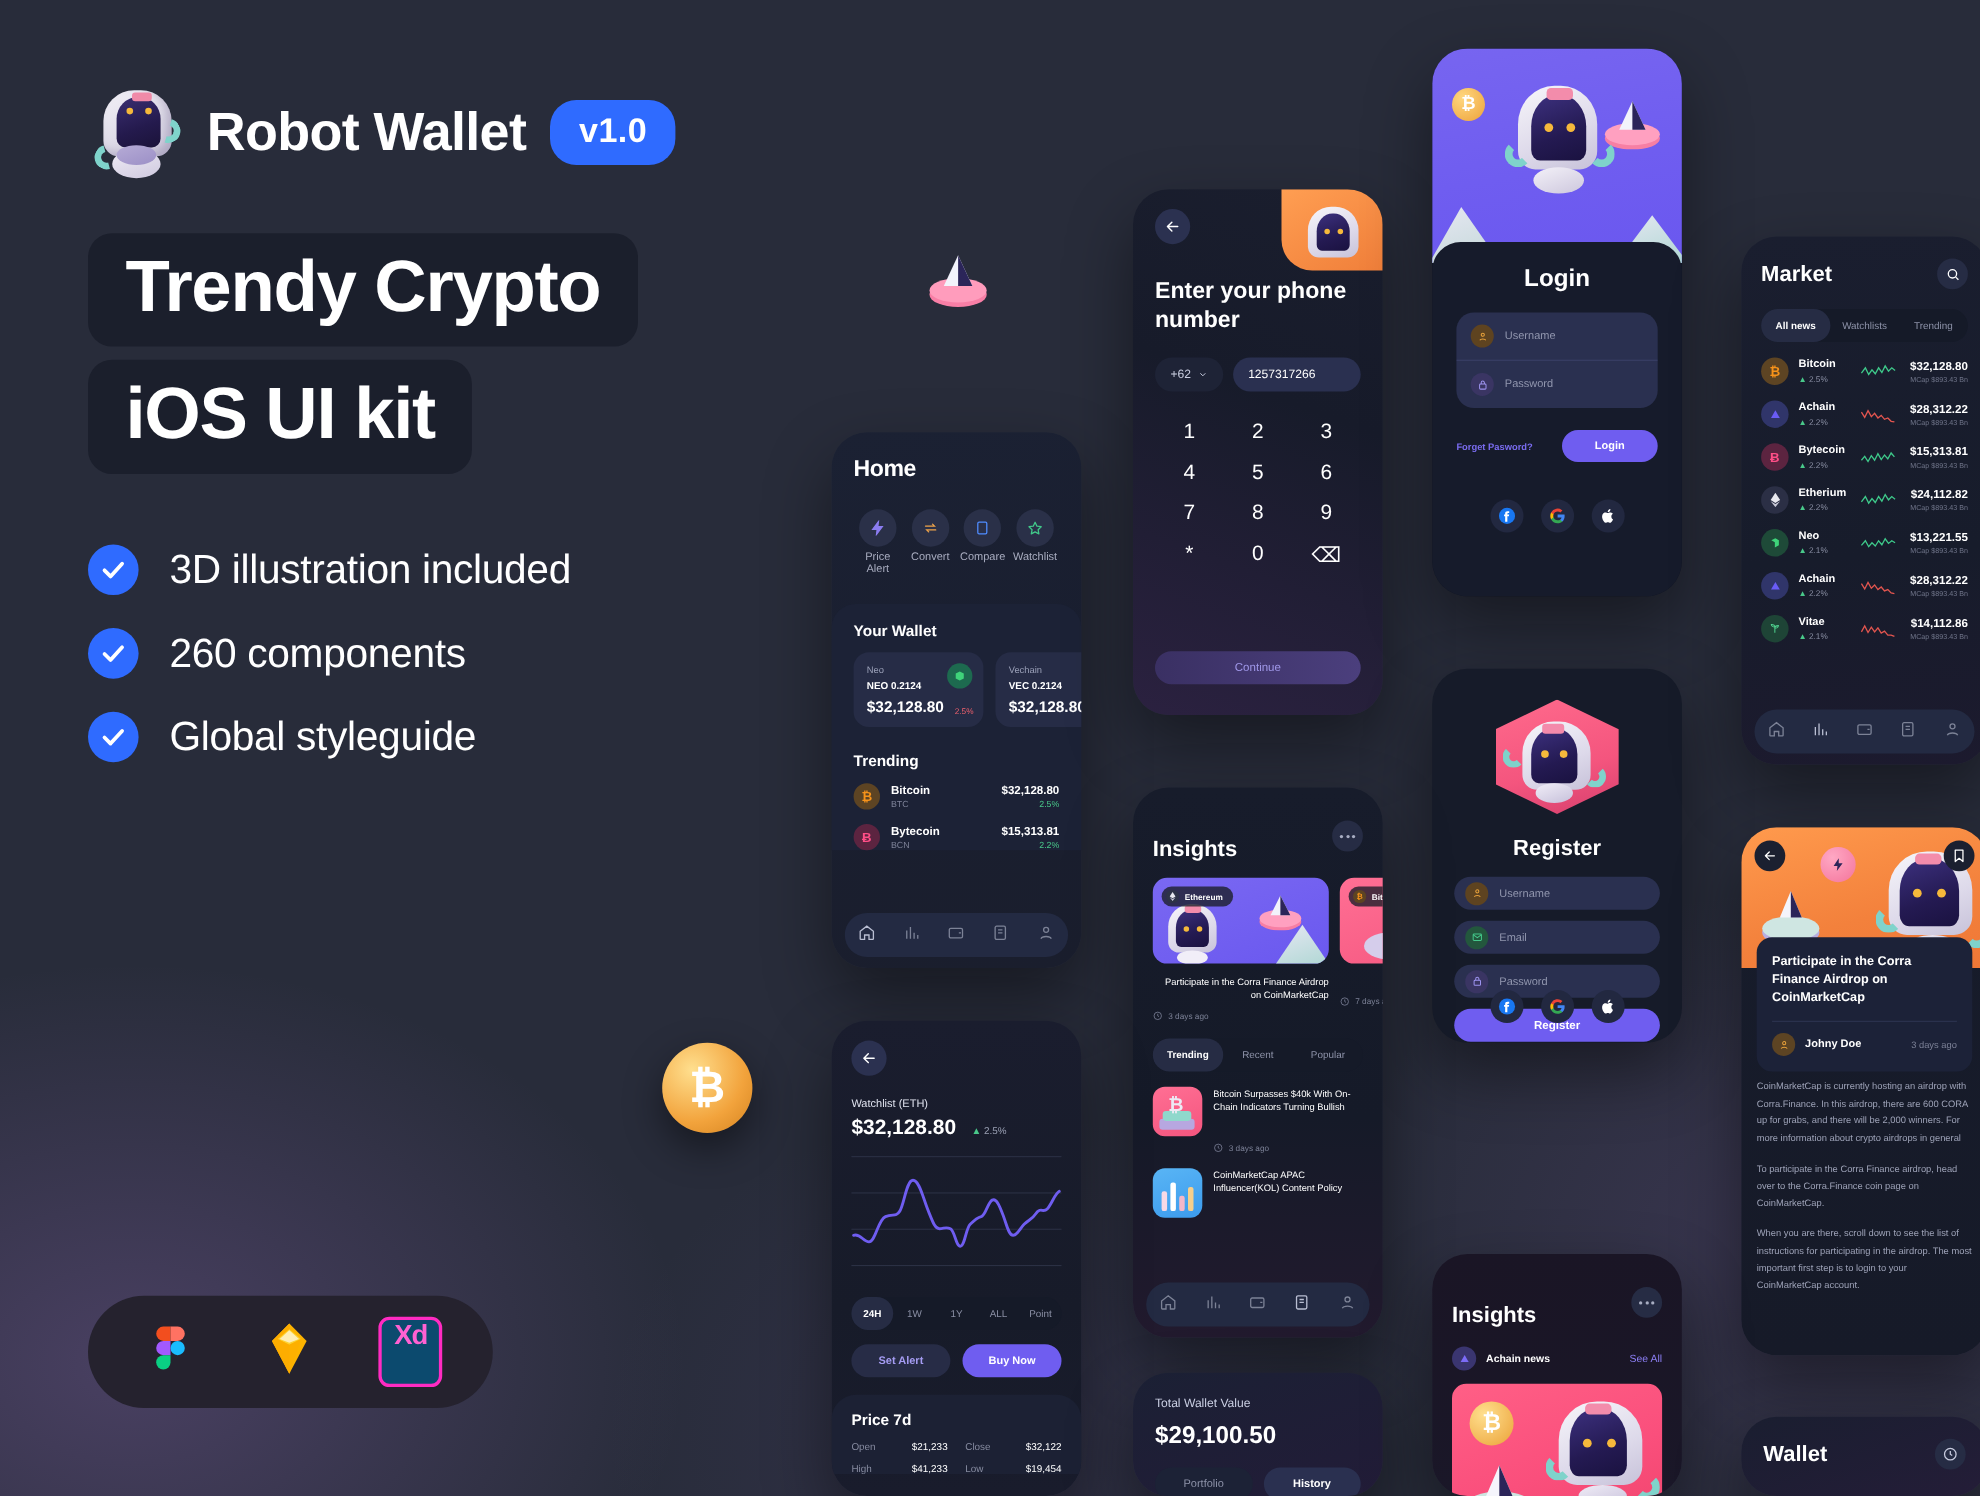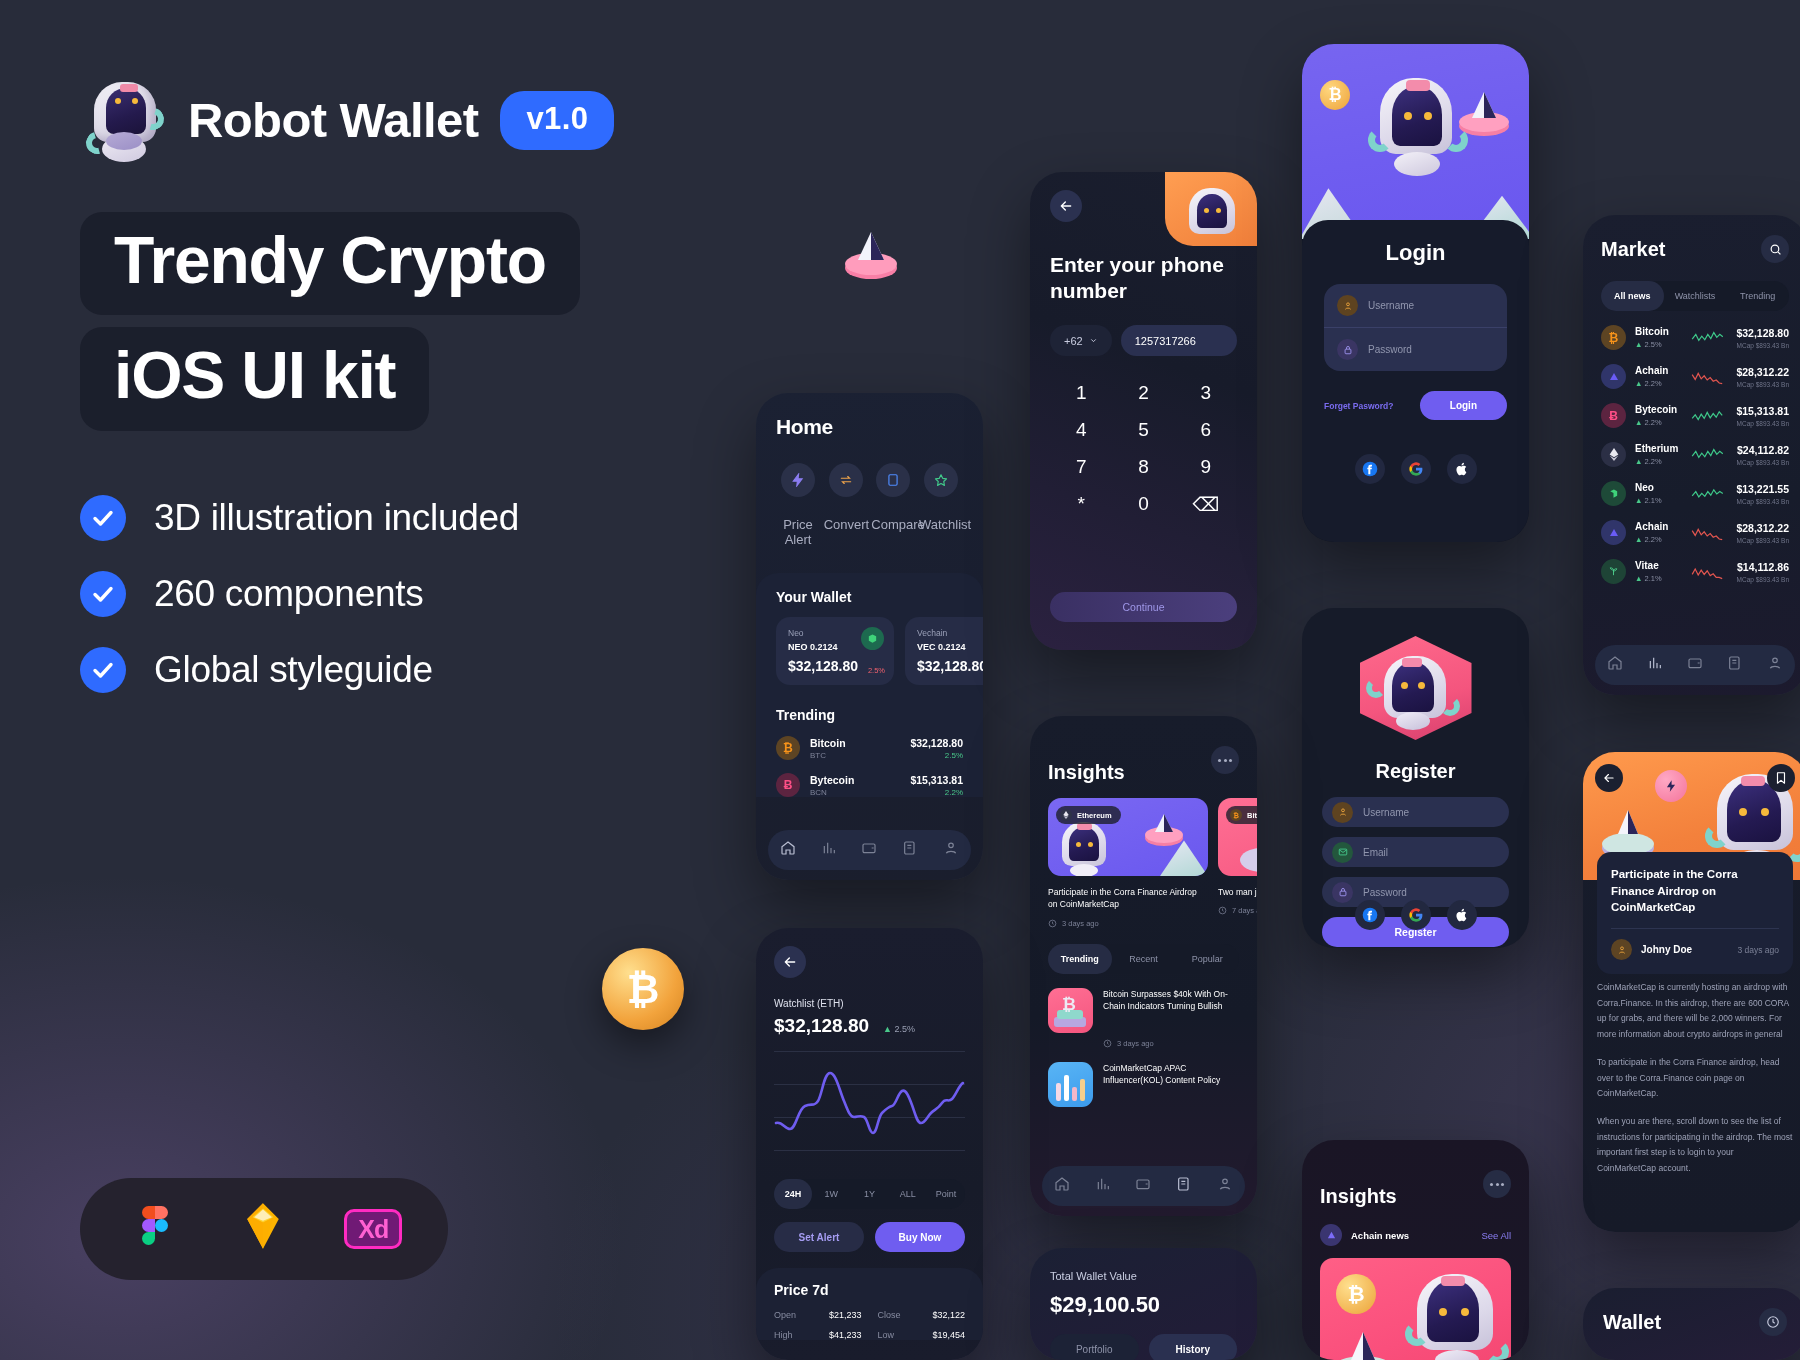--- a/index.html
+++ b/index.html
@@ -79,22 +79,22 @@
   
   .fg i { position:absolute; display:block; }
   .fg .a{left:16px;top:8px;width:13px;height:13px;border-radius:7px 0 0 7px;background:#f24e1e;}
   .fg .b{left:29px;top:8px;width:13px;height:13px;border-radius:0 7px 7px 0;background:#ff7262;}
   .fg .c{left:16px;top:21px;width:13px;height:13px;border-radius:7px 0 0 7px;background:#a259ff;}
   .fg .d{left:29px;top:21px;width:13px;height:13px;border-radius:50%;background:#1abcfe;}
   .fg .e{left:16px;top:34px;width:13px;height:13px;border-radius:7px 0 7px 7px;background:#0acf83;}
   
   .sk svg { width:56px; height:56px; }
   
-  .xd { border:3px solid #ff2bc2; border-radius:10px; background:#701a75;
-        display:flex; align-items:center; justify-content:center; width:58px; height:40px; }
+  .xd { border:3px solid #ff2bc2; border-radius:10px; background:#0c4a6e;
+        display:flex; justify-content:center; width:58px; height:64px; }
   .xd span { color:#ff61d2; font-size:25px; font-weight:700; letter-spacing:-1px; }
 
   
   .deco-cone { position:absolute; left:840px; top:228px; width:62px; height:52px; }
   .deco-btc { position:absolute; left:602px; top:948px; width:82px; height:82px; border-radius:50%;
     background:radial-gradient(circle at 33% 30%, #ffdf8e, #f2a33c 60%, #d4821f 100%);
     display:flex;align-items:center;justify-content:center; color:#fff; font-size:40px; font-weight:700;
     box-shadow:0 14px 36px rgba(0,0,0,.45); }
 
   
@@ -104,21 +104,21 @@
 
   
   #home { left:756px; top:393px; width:227px; height:487px;
     background:linear-gradient(170deg,#1b2133 0%,#1a1f30 45%,#1a1e2d 100%); }
   #home .pad { padding:22px 20px 0; }
   #home h2 { font-size:21px; }
   .quick { display:flex; justify-content:space-between; margin-top:24px; }
   .qi { width:44px; text-align:center; }
   .qcircle { width:34px; height:34px; border-radius:50%; margin:0 auto;
              background:#2a3048; display:flex; align-items:center; justify-content:center; }
-  .qlabel { font-size:13px; color:#a9adc0; margin-top:20px; }
+  .qlabel { font-size:10px; color:#a9adc0; margin-top:4px; }
   .wallet-sec { margin-top:26px; background:#1c2236; border-radius:22px 22px 0 0; padding:16px 20px 0; }
   .wallet-sec h3 { color:#fff; font-size:14px; font-weight:700; }
   .wcards { display:flex; gap:11px; margin-top:12px; }
   .wcard { background:#262c46; border-radius:14px; padding:11px 12px; min-width:118px; position:relative; }
   .wcard .n1 { font-size:8.5px; color:#9aa0b8; }
   .wcard .n2 { font-size:9px; color:#fff; font-weight:700; margin-top:4px; }
   .wcard .n3 { font-size:14px; color:#fff; font-weight:700; margin-top:6px; }
   .wcoin { position:absolute; right:10px; top:10px; width:23px; height:23px; border-radius:50%;
            background:#1d6a4f; display:flex;align-items:center;justify-content:center; }
   .wpct { position:absolute; right:9px; bottom:10px; font-size:7.5px; color:#f0616d; }
@@ -214,21 +214,21 @@
   
   #insights { left:1030px; top:716px; width:227px; height:500px;
               background:linear-gradient(180deg,#171c2b,#151a28 60%,#221a2e); }
   #insights .pad { padding:20px 18px 0; }
   .ihead { display:flex; align-items:center; justify-content:space-between; }
   .ihead h2 { color:#fff; font-size:20px; font-weight:700;margin-top:25px; }
   .dots { width:28px; height:28px; border-radius:50%; background:#262c44; display:flex;
           align-items:center; justify-content:center; gap:2.5px; }
   .dots i { width:3px; height:3px; border-radius:50%; background:#a8adc2; display:block; }
   .cards { display:flex; gap:10px; margin-top:14px; }
-  .bigcard { width:160px; flex:none; }
+  .bigcard { width:160px; flex:none;text-align:right; }
   .bigcard .art { height:78px; border-radius:13px; position:relative; overflow:hidden; }
   .chip { position:absolute; left:8px; top:8px; height:18px; border-radius:9px; background:#1d1f2aCC;
           display:flex; align-items:center; gap:5px; padding:0 9px 0 4px; }
   .chip .c { width:12px;height:12px;border-radius:50%;background:#2e3348;display:flex;align-items:center;justify-content:center; }
   .chip span { color:#fff; font-size:7.5px; font-weight:700; }
   .bigcard .t { color:#fff; font-size:8.5px; line-height:1.45; margin-top:10px; }
   .timeline { display:flex; align-items:center; gap:5px; margin-top:8px; color:#7b8096; font-size:7.5px; }
   .segs2 { margin-top:16px; background:#151a28; border-radius:17px; height:30px; display:flex; align-items:center; }
   .newsrow { display:flex; gap:10px; margin-top:14px; }
   .nthumb { width:45px; height:45px; border-radius:11px; flex:none; position:relative; overflow:hidden; }

